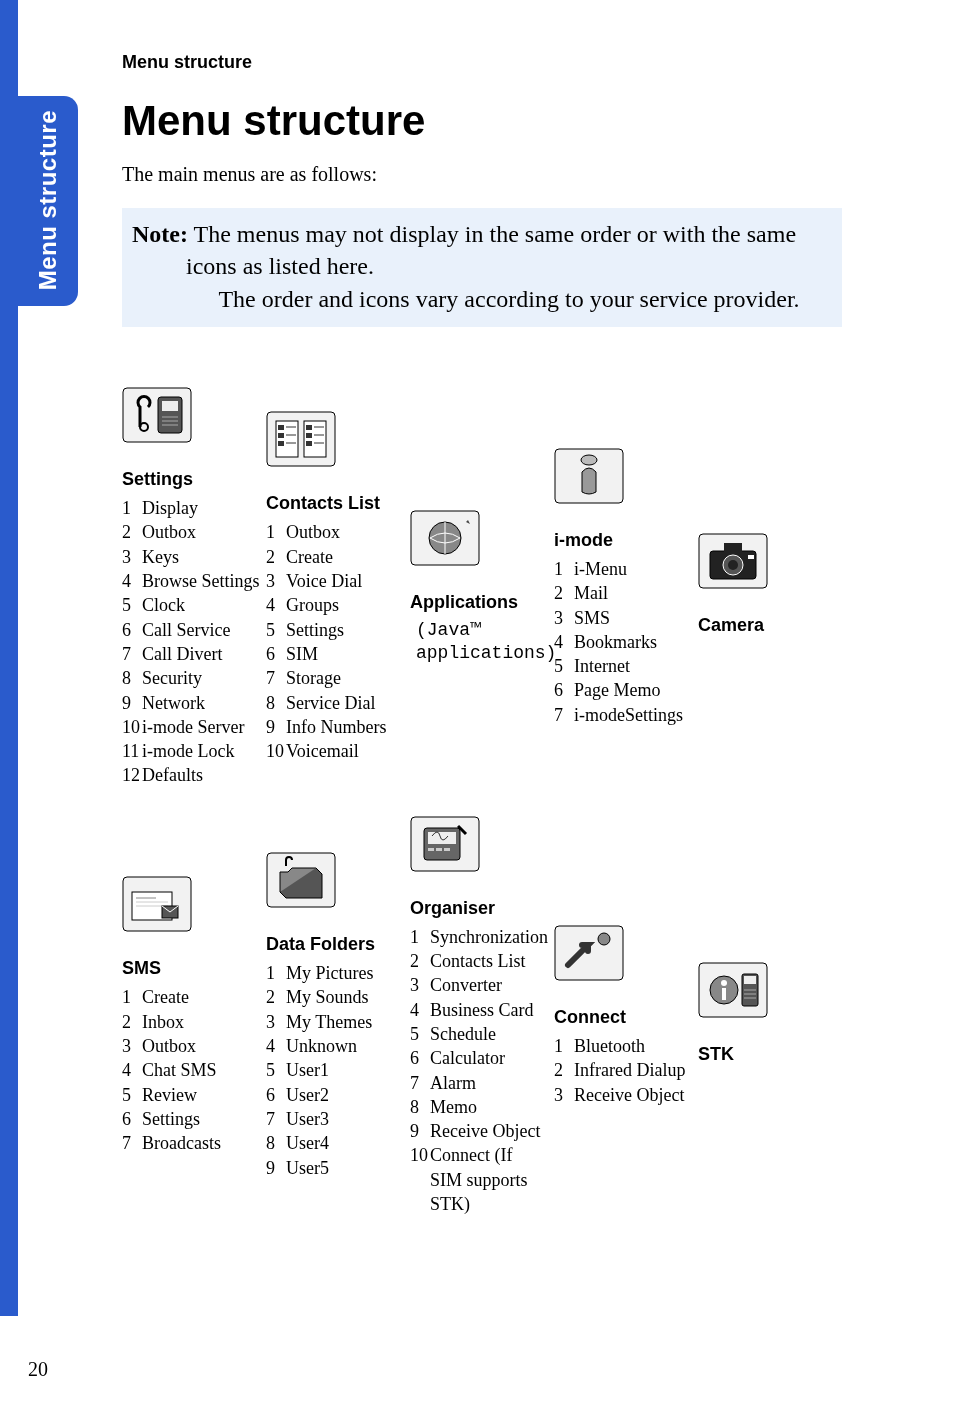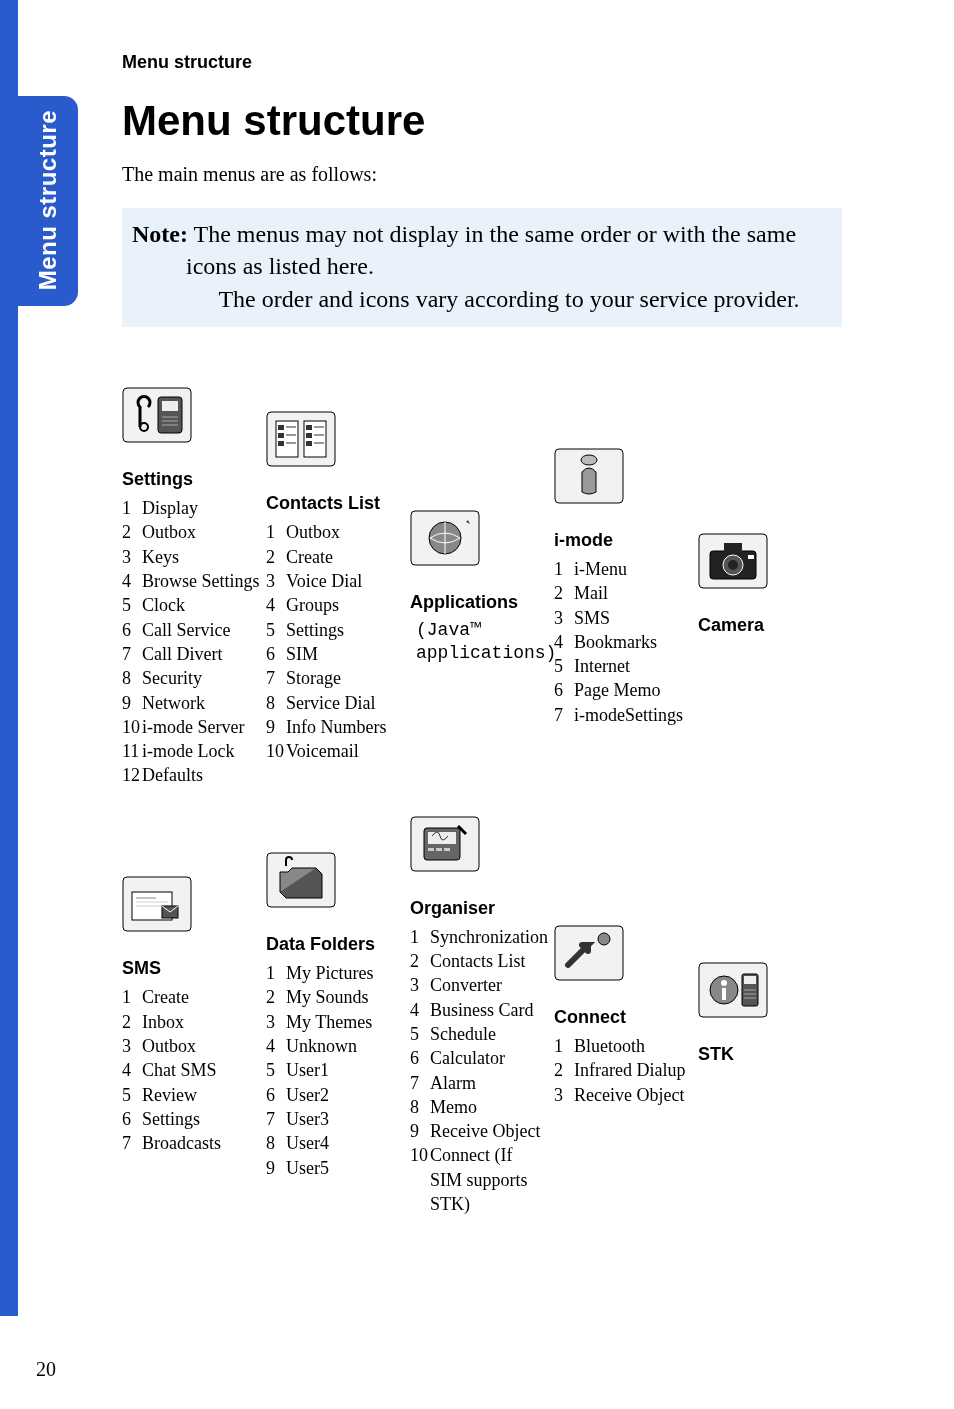--- a/index.html
+++ b/index.html
@@ -132,21 +132,21 @@
   }
   .sub-note {
     font-size: 18px;
     line-height: 1.25;
     padding-left: 6px;
     margin-top: 6px;
     font-family: Liberation Mono, monospace;
   }
   .page-num {
     position: absolute;
-    left: 36px;
+    left: 28px;
     bottom: 28px;
     font-size: 20px;
     text-align: right;
   }
 </style>
 </head>
 <body>
 
 <div class="page">
 

